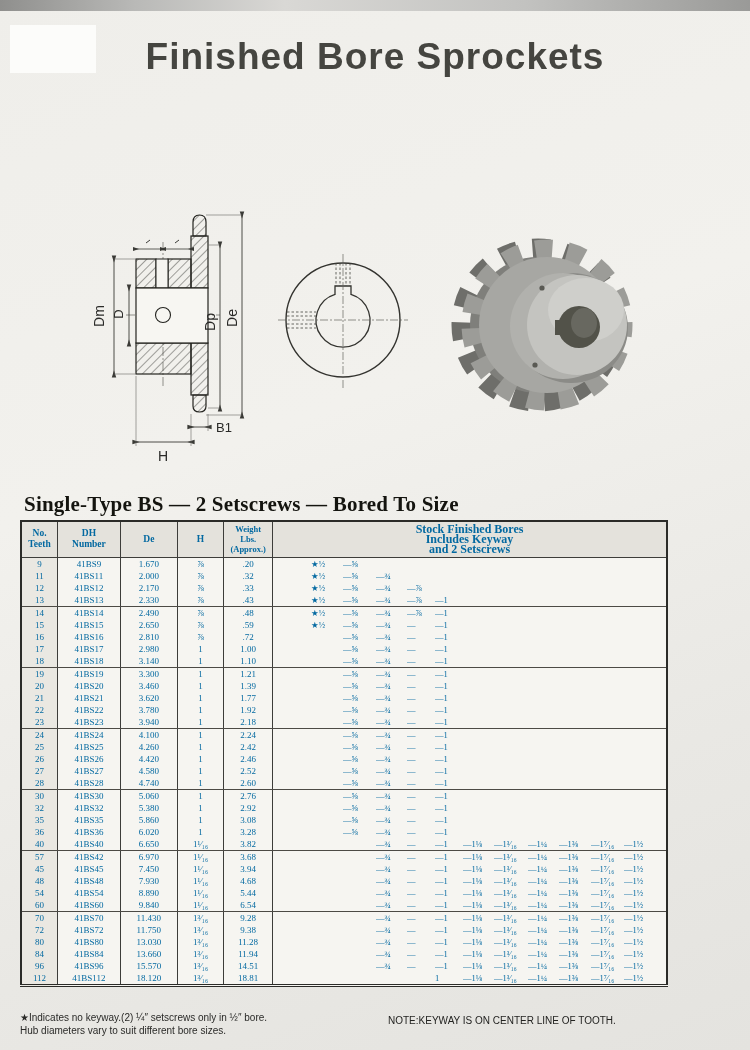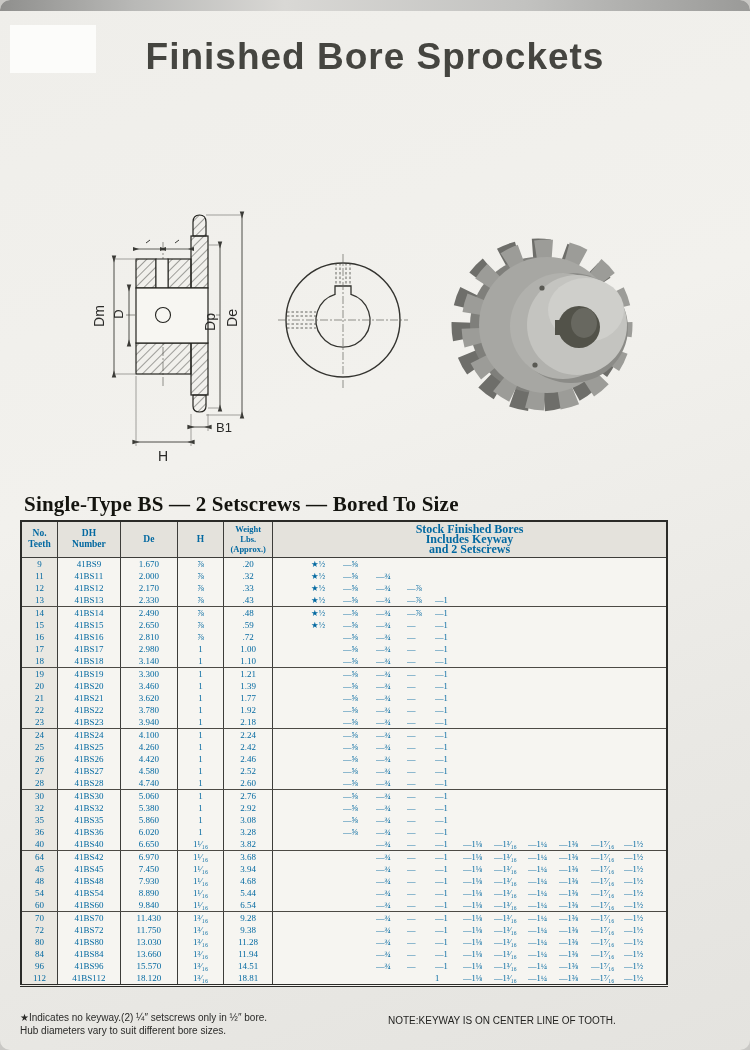--- a/index.html
+++ b/index.html
@@ -1,18 +1,18 @@
 <!DOCTYPE html>
 <html><head>
 <meta charset="utf-8">
 <style>
   html,body{margin:0;padding:0;}
   body{width:750px;height:1050px;background:#c9c8c5;font-family:"Liberation Sans",sans-serif;}
   .sheet{position:relative;width:750px;height:1050px;overflow:hidden;
-         background:linear-gradient(160deg,#efeeea 0%,#f2f1ed 40%,#e9e8e4 75%,#e4e3df 100%);border-radius:10px;}
+         background:linear-gradient(160deg,#efeeea 0%,#f2f1ed 40%,#e9e8e4 75%,#e4e3df 100%);}
   .topbar{position:absolute;left:0;top:0;width:750px;height:11px;
           background:linear-gradient(90deg,#8f8f8d 0%,#b9b9b7 18%,#d9d8d5 38%,#c2c2c0 70%,#9a9a98 100%);}
   .white-patch{position:absolute;left:10px;top:25px;width:86px;height:48px;background:#fcfcfa;}
   .page-title{position:absolute;left:0;top:36px;width:750px;text-align:center;
               font-size:37px;font-weight:bold;letter-spacing:1px;color:#454540;margin:0;}
   
   .spec-box{position:absolute;left:15px;top:104px;width:714px;height:92px;
             border:2px solid #1c1c1a;background:#f4f3ef;}
   .cb{display:inline-block;width:16px;height:13px;border:1.6px solid #2a2a28;border-radius:4px;
       vertical-align:middle;background:#f7f6f2;}
@@ -712,21 +712,21 @@
               <span>—1⅛</span>
               <span>—1³⁄₁₆</span>
               <span>—1¼</span>
               <span>—1⅜</span>
               <span>—1⁷⁄₁₆</span>
               <span>—1½</span>
             </div>
           </td>
         </tr>
         <tr>
-          <td>64</td>
+          <td>57</td>
           <td>41BS42</td>
           <td>6.970</td>
           <td>1¹⁄₁₆</td>
           <td>3.68</td>
           <td class="bores-td">
             <div class="bores">
               <span></span>
               <span></span>
               <span>—¾</span>
               <span>—</span>

